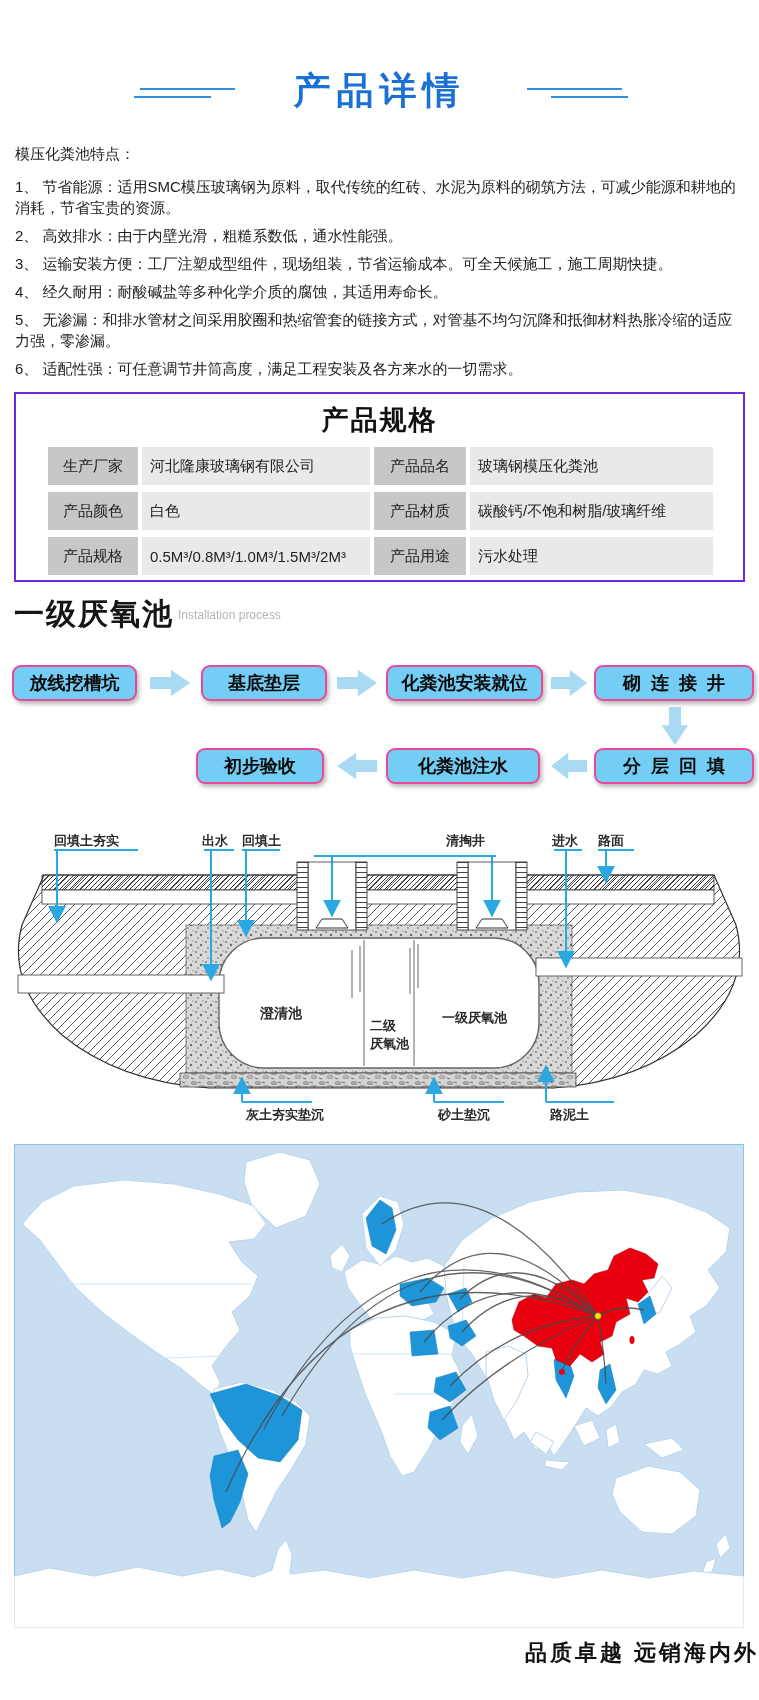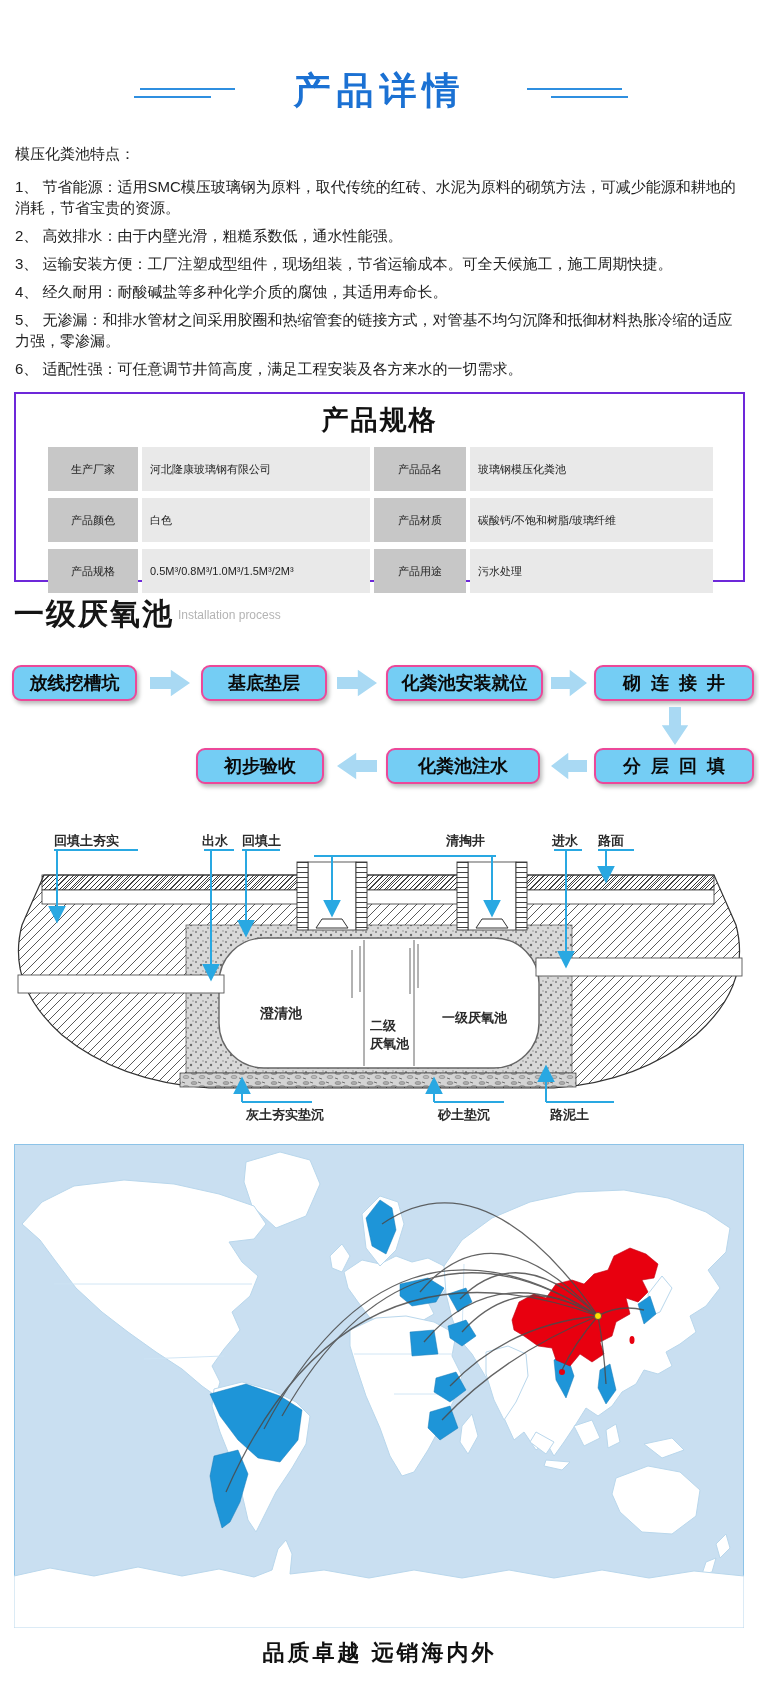--- a/index.html
+++ b/index.html
@@ -15,40 +15,40 @@
 
   .features { position:absolute; left:15px; top:143px; width:731px; font-size:15px; color:#222; }
   .features .head { font-weight:normal; margin:0 0 12px 0; line-height:21px; }
   .features p { margin:0 0 7px 0; line-height:21px; }
 
   .spec-box { position:absolute; left:14px; top:392px; width:727px; height:186px;
               border:2px solid #6d28d9; background:#fff; box-sizing:content-box; }
   .spec-title { text-align:center; font-size:27px; font-weight:bold; color:#111;
                 margin:8px 0 9px 0; letter-spacing:2px; }
   .spec-grid { display:grid; grid-template-columns:90px 228px 92px auto; gap:7px 4px; margin:0 30px 0 32px; }
-  .cell { height:44px; display:flex; align-items:center; font-size:11px; color:#222; box-sizing:border-box; }
+  .cell { height:38px; display:flex; align-items:center; font-size:15px; color:#222; box-sizing:border-box; }
   .cell.lab { background:#c7c7c7; justify-content:center; }
   .cell.val { background:#e9e9e9; padding-left:8px; }
 
   .sec-title { position:absolute; left:14px; top:594px; font-size:30px; font-weight:800;
                color:#151515; letter-spacing:2px; }
   .sec-en { position:absolute; left:178px; top:608px; font-size:12px; color:#b4b4b4; }
 
   .flow-box { position:absolute; height:36px; background:var(--flow_box,#74cdf4);
               border:2px solid #ec4899; border-radius:9px; box-shadow:2px 3px 4px rgba(0,0,0,.28);
               display:flex; align-items:center; justify-content:center;
               font-size:18px; font-weight:bold; color:#0a0a0a; white-space:pre; box-sizing:border-box; }
   .fa { position:absolute; background:var(--flow_arrow,#a9d9f3); }
   .fa.right { clip-path:polygon(0% 30%,52% 30%,52% 6%,100% 50%,52% 94%,52% 70%,0% 70%); }
   .fa.left  { clip-path:polygon(100% 30%,48% 30%,48% 6%,0% 50%,48% 94%,48% 70%,100% 70%); }
   .fa.down  { clip-path:polygon(30% 0%,70% 0%,70% 48%,94% 48%,50% 100%,6% 48%,30% 48%); }
 
   .dia-svg { position:absolute; left:14px; top:830px; }
   .map-svg { position:absolute; left:14px; top:1144px; }
-  .slogan { position:absolute; top:1638px; left:0; right:0; text-align:center;
+  .slogan { position:absolute; top:1638px; left:0; right:0; text-align:right;
             font-size:22px; font-weight:bold; color:#111; letter-spacing:3px; }
   svg text { font-family:"Liberation Sans","DejaVu Sans",sans-serif; }
 </style>
 </head>
 <body>
 
 <div id="page">
 
   <div class="intro-zh">产品详情</div>
   <div class="dline" style="left:140px;top:88px;width:95px;"></div>

